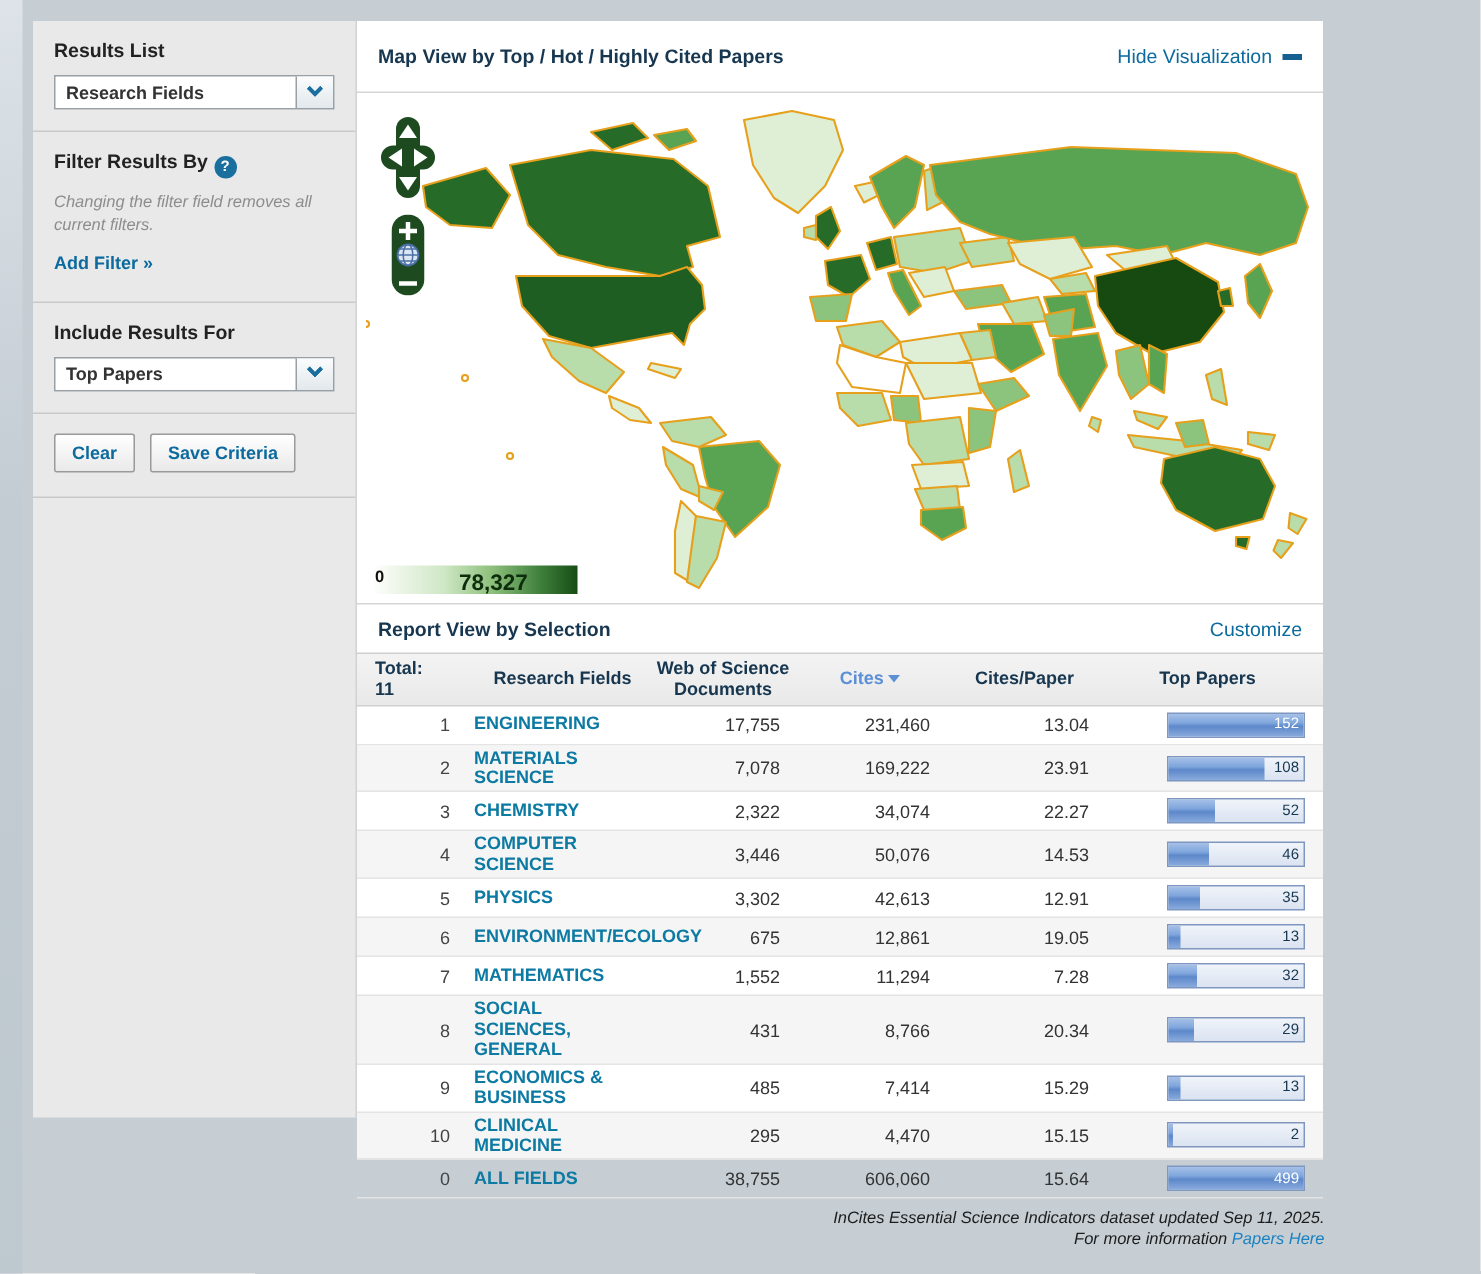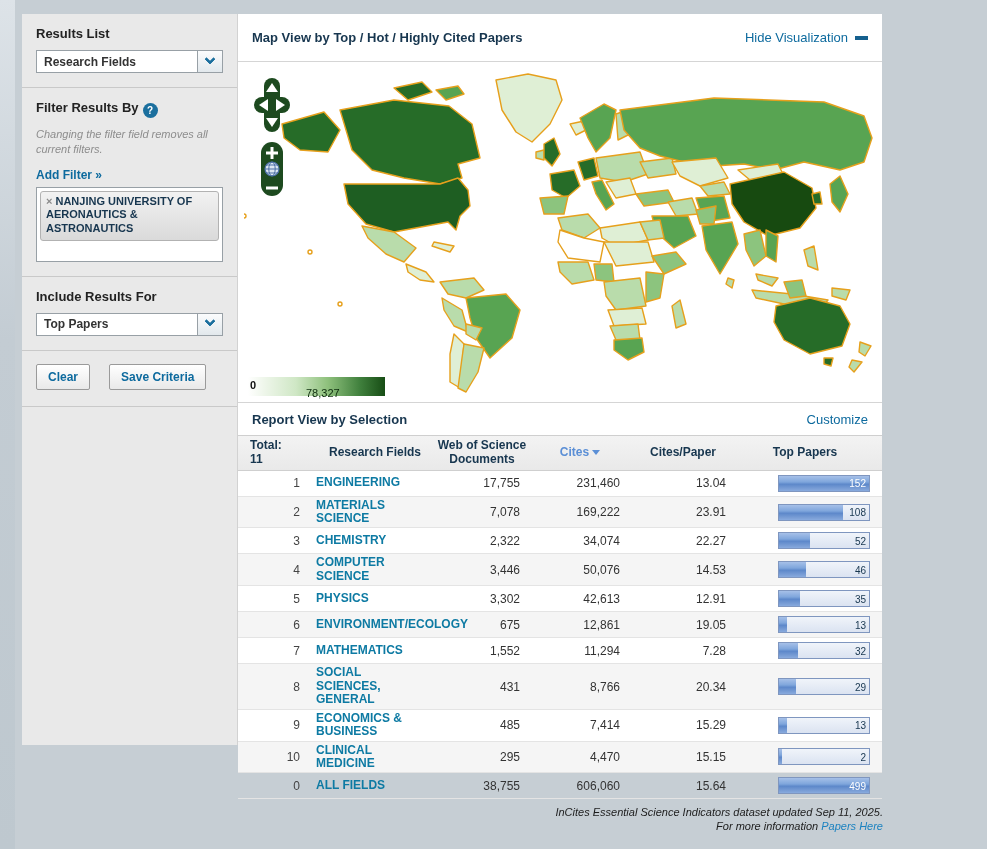--- a/index.html
+++ b/index.html
@@ -33,41 +33,41 @@
     color:#fff; font-size:10px; font-weight:bold; align-items:center; justify-content:center;
     vertical-align:-2px; margin-left:4px; cursor:pointer; }
   .sb-note { font-size:11px; font-style:italic; font-weight:normal; color:#8d8d8d; line-height:1.35;
     margin-bottom:8px; }
   .add-filter { font-size:12px; font-weight:bold; color:#0d6a9e; text-decoration:none; display:inline-block; margin-bottom:5px; }
   .filter-box { background:#fff; border:1px solid #98a0a6; height:75px; padding:3px; overflow:hidden; }
   .filter-tag { background:linear-gradient(180deg,#f2f2f2,#dadada); border:1px solid #b2b2b2;
     border-radius:3px; padding:3px 6px 4px 5px; font-size:11px; font-weight:bold; color:#17364f;
     line-height:1.25; cursor:default; }
   .tag-x { color:#8a8a8a; font-weight:bold; margin-right:3px; cursor:pointer; font-size:11px; }
-  .btn-row { display:flex; gap:19px; padding:13px 14px 16px 14px; border-bottom:1px solid #c9c9c9; }
+  .btn-row { display:flex; gap:10px; padding:13px 14px 16px 14px; border-bottom:1px solid #c9c9c9; }
   .btn { background:linear-gradient(180deg,#ffffff,#e9e9e9); border:1px solid #9a9a9a;
     border-radius:2px; font-size:12px; font-weight:bold; color:#0d6a9e; padding:5px 11px; cursor:pointer;
     font-family:inherit; }
 
   
   .panel-bar { height:48px; display:flex; align-items:center; padding:0 14px; border-bottom:1px solid #d5d5d5; }
   .panel-title { font-size:13px; font-weight:bold; color:#17364f; }
   .bar-right { margin-left:auto; display:flex; align-items:center; gap:7px; }
   .teal-link { font-size:13px; font-weight:normal; color:#0d6a9e; text-decoration:none; cursor:pointer; }
   .dash-icon { display:inline-block; width:13px; height:4px; background:#15608e; }
 
   
   .map-area { position:relative; height:340px; }
   .map-svg { position:absolute; left:6px; top:4px; }
   .map-controls { position:absolute; left:16px; top:16px; width:40px; }
   .zoom-pill { margin:6px 0 0 7px; }
   .legend { position:absolute; left:10px; bottom:6px; width:137px; height:19px;
     background:linear-gradient(90deg,#ffffff 0%,#eef6ea 12%,#cfe7c5 35%,#8fc17d 58%,#3f7f3c 82%,#174d15 100%); }
   .legend .lg-min { position:absolute; left:2px; top:2px; font-size:11px; font-weight:bold; color:#111; }
-  .legend .lg-max { position:absolute; left:58px; top:10px; font-size:11px; font-weight:normal; color:#0d2d0d; }
+  .legend .lg-max { position:absolute; left:58px; top:3px; font-size:15px; font-weight:bold; color:#0d2d0d; }
 
   
   .m-darkest{fill:#174a10}.m-dark{fill:#266c28}.m-dark2{fill:#1e5e22}.m-mid{fill:#58a452}
   .m-ml{fill:#8cc47e}.m-light{fill:#b9dcab}.m-lighter{fill:#dfefd5}.m-none{fill:#ffffff}
   .map-svg path, .map-svg circle { stroke:#e6a01c; stroke-width:1.4; stroke-linejoin:round; }
 
   
   .report-bar { height:33px; display:flex; align-items:center; padding:0 14px; border-top:1px solid #d5d5d5; }
   .report-title { font-size:13px; font-weight:bold; color:#17364f; }
   .grid { display:grid; grid-template-columns:70px 118px 96px 100px 106px 1fr; padding:0 8px; align-items:center; }
@@ -116,25 +116,20 @@
         </span>
       </div>
     </div>
 
     <div class="sb-section">
       <div class="sb-heading">
         <span>Filter Results By</span><span class="help-badge">?</span>
       </div>
       <div class="sb-note">Changing the filter field removes all current filters.</div>
       <a class="add-filter">Add Filter »</a>
-      <div class="filter-box">
-        <div class="filter-tag">
-          <span class="tag-x">×</span><span>NANJING UNIVERSITY OF AERONAUTICS &amp; ASTRONAUTICS</span>
-        </div>
-      </div>
     </div>
 
     <div class="sb-section">
       <div class="sb-heading">Include Results For</div>
       <div class="selectbox">
         <span class="sel-label">Top Papers</span>
         <span class="sel-chevron-seg">
           <span class="chev"></span>
         </span>
       </div>

